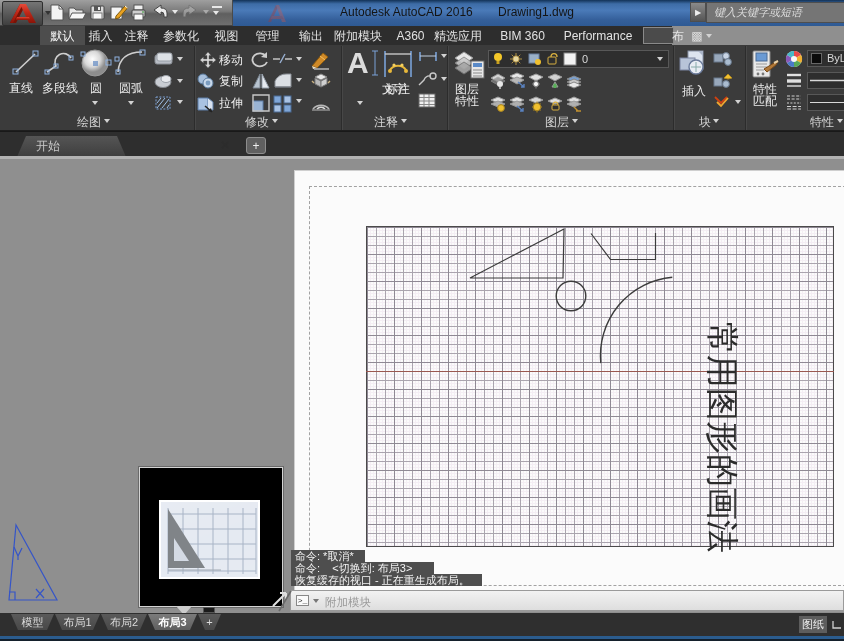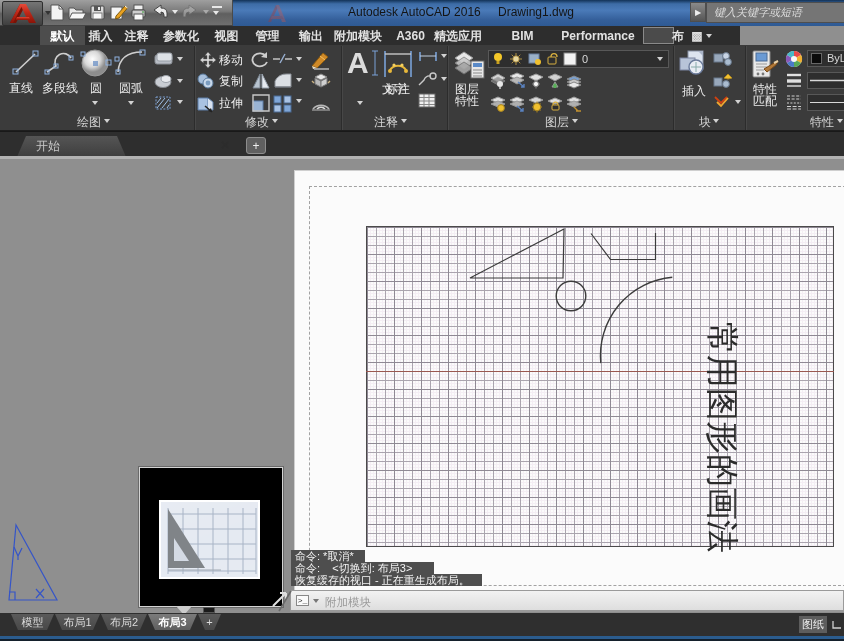--- a/index.html
+++ b/index.html
@@ -13,21 +13,21 @@
     background:linear-gradient(#9f9f9f, #7a7a7a 45%, #5f5f5f 55%, #6f6f6f);
     border-right:1px solid #4a4a4a; border-bottom:1px solid #444; }
   #logo { left:2px; top:1px; width:41px; height:25px;
     background:linear-gradient(#757575,#3f3f3f); border:1px solid #2e2e2e; border-radius:2px; }
   .ttext { top:5px; height:14px; font-size:12px; color:#141414; }
   #search { left:706px; top:2px; width:140px; height:21px; background:#757575; border:1px solid #4e4e4e;
     color:#dcdcdc; font-style:italic; font-size:11px; line-height:18px; padding-left:7px; }
   #searchbtn { left:690px; top:2px; width:16px; height:20px; background:linear-gradient(#8a8a8a,#555); border:1px solid #4e4e4e;
     color:#eee; font-size:8px; line-height:19px; text-align:center; }
   
-  #ribtabs { left:0; top:26px; width:740px; height:19px; background:#2d2d2d;font-weight:bold; }
+  #ribtabs { left:0; top:26px; width:672px; height:19px; background:#2d2d2d; }
   .rtab { position:absolute; top:0; height:19px; line-height:20px; font-size:12px; color:#e2e2e2; text-align:center; }
   
   #ribbon { left:0; top:45px; width:844px; height:86px; background:#3b3b3b; border-bottom:1px solid #1e1e1e; }
   .sep { position:absolute; top:1px; width:1px; height:84px; background:#2c2c2c; box-shadow:1px 0 0 #474747; }
   .plabel { position:absolute; top:69px; height:15px; font-size:12px; color:#d5d5d5; line-height:16px; }
   .blabel { position:absolute; font-size:12px; color:#ececec; text-align:center; line-height:12px; }
   .caret { position:absolute; width:0; height:0; border-left:3px solid transparent; border-right:3px solid transparent; border-top:4px solid #d2d2d2; }
   
   #filetabs { left:0; top:131px; width:844px; height:25px; background:#2e2e2e; border-top:1px solid #191919; }
   .ftab { position:absolute; font-size:12px; text-align:center; }
@@ -111,21 +111,21 @@
   </svg>
   <div class="caret" style="left:172px;top:10px;border-top-color:#e8e8e8;"></div>
   <div class="caret" style="left:203px;top:10px;border-top-color:#aaa;"></div>
   <div class="abs" style="left:212px;top:6px;width:10px;height:2px;background:#e8e8e8;"></div>
   <div class="caret" style="left:213px;top:11px;border-top-color:#e8e8e8;"></div>
   <svg class="abs" style="left:265px;top:2px;" width="22" height="22" opacity=".32">
     <path d="M3,20 L11,3 L14,3 L6,20 Z" fill="#c03020"></path>
     <path d="M11,3 L14,3 L21,20 L17,20 Z" fill="#e05540"></path>
     <path d="M7,14 L17,14 L18.5,17 L5.5,17 Z" fill="#d04530"></path>
   </svg>
-  <div class="abs ttext" style="left:348px;">Autodesk AutoCAD 2016</div>
+  <div class="abs ttext" style="left:340px;">Autodesk AutoCAD 2016</div>
   <div class="abs ttext" style="left:498px;">Drawing1.dwg</div>
   <div class="abs" id="searchbtn">▶</div>
   <div class="abs" id="search">键入关键字或短语</div>
 
   <div class="abs" id="ribtabs">
     <div class="rtab" style="left:40px; width:45px; background:#4d4d4d; color:#fff;">默认</div>
     <div class="rtab" style="left:86px; width:29px;">插入</div>
     <div class="rtab" style="left:122px; width:29px;">注释</div>
     <div class="rtab" style="left:161px; width:40px;">参数化</div>
     <div class="rtab" style="left:212px; width:29px;">视图</div>

